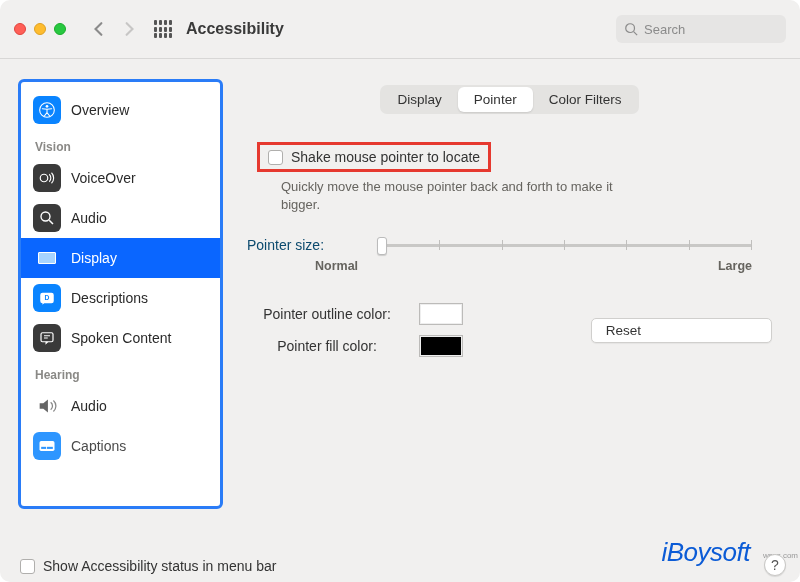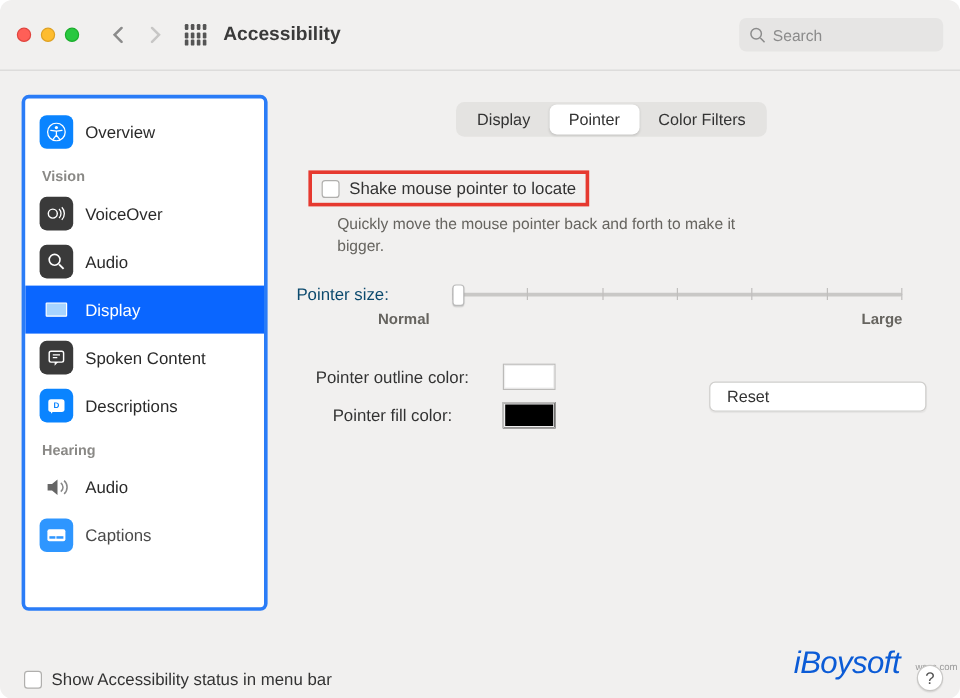--- a/index.html
+++ b/index.html
@@ -138,38 +138,38 @@
         </div>
         <span>Audio</span>
       </div>
       <div class="item active">
         <div class="icon icon-display">
           <div class="mon"></div>
         </div>
         <span>Display</span>
       </div>
       <div class="item">
-        <div class="icon icon-dark">
-          <svg viewBox="0 0 24 24">
-              <rect x="4" y="5" width="16" height="12" rx="2" fill="none" stroke="#fff" stroke-width="1.6"></rect>
-              <path d="M8 9h8M8 12h5" stroke="#fff" stroke-width="1.4"></path>
-              <path d="M10 17 L10 21 L14 17" fill="#fff"></path>
-            </svg>
-        </div>
-        <span>Spoken Content</span>
-      </div>
-      <div class="item">
         <div class="icon icon-desc">
           <svg viewBox="0 0 24 24" width="18" height="18">
               <rect x="3" y="5" width="18" height="14" rx="3" fill="#fff"></rect>
               <path d="M6 17 L6 21 L10 17" fill="#fff"></path>
               <text x="12" y="15" text-anchor="middle" font-size="9" font-weight="bold" fill="#0a84ff">D</text>
             </svg>
         </div>
         <span>Descriptions</span>
+      </div>
+      <div class="item">
+        <div class="icon icon-dark">
+          <svg viewBox="0 0 24 24">
+              <rect x="4" y="5" width="16" height="12" rx="2" fill="none" stroke="#fff" stroke-width="1.6"></rect>
+              <path d="M8 9h8M8 12h5" stroke="#fff" stroke-width="1.4"></path>
+              <path d="M10 17 L10 21 L14 17" fill="#fff"></path>
+            </svg>
+        </div>
+        <span>Spoken Content</span>
       </div>
 
       <div class="section-label">Hearing</div>
       <div class="item">
         <div class="icon icon-audio">
           <svg viewBox="0 0 24 24">
               <path d="M4 9 L8 9 L13 5 L13 19 L8 15 L4 15 Z" fill="#666"></path>
               <path d="M16 8 A5 5 0 0 1 16 16 M19 6 A8 8 0 0 1 19 18" stroke="#888" stroke-width="1.4" fill="none"></path>
             </svg>
         </div>

